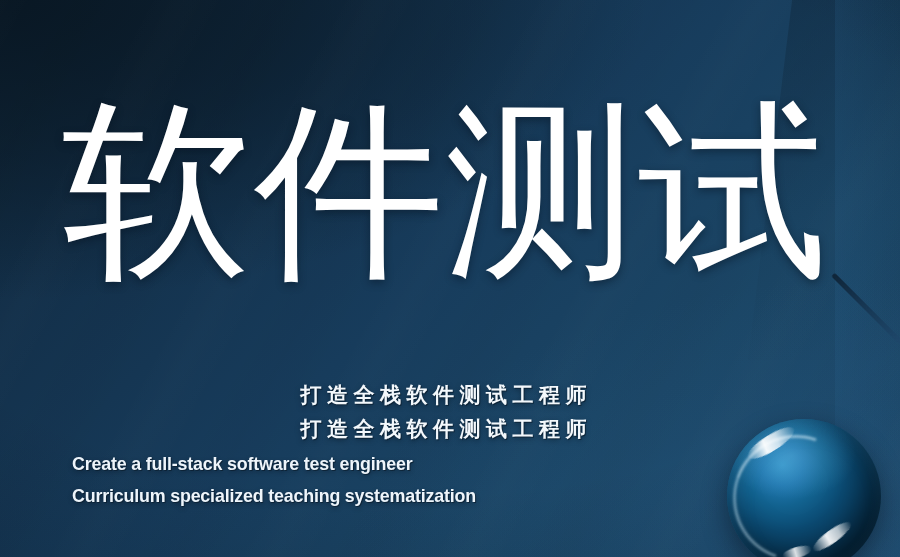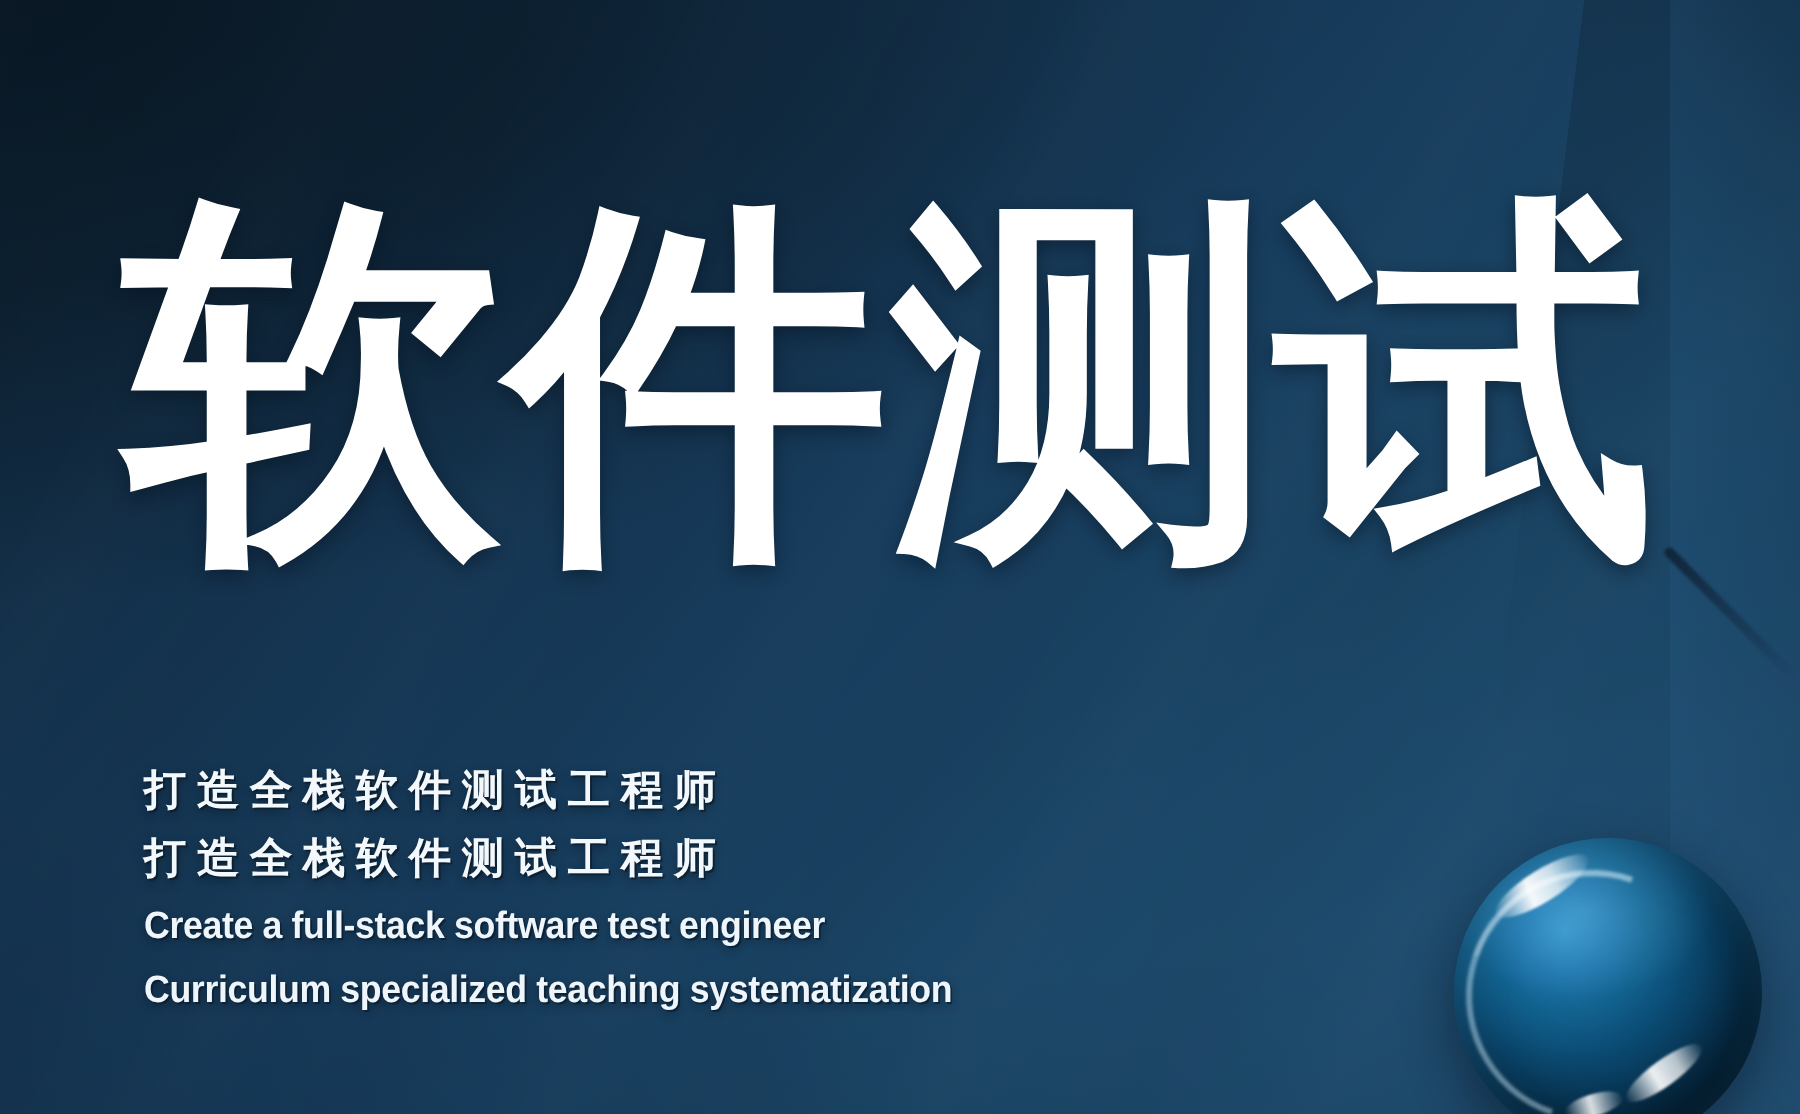--- a/index.html
+++ b/index.html
@@ -95,21 +95,21 @@
     position: absolute;
     left: 62px;
     top: 74px;
     width: 730px;
     height: 235px;
     display: flex;
     align-items: center;
     color: #ffffff;
     font-size: 190px;
     line-height: 1;
-    font-weight: 700;
+    font-weight: 400;
     letter-spacing: 2px;
     white-space: nowrap;
     text-shadow: 0 3px 9px rgba(4,16,28,0.45);
     font-family: "DejaVu Sans", "Liberation Sans", sans-serif;
   }
 
   
   .sub-block {
     position: absolute;
     left: 72px;
@@ -120,20 +120,21 @@
     color: #f3f8fc;
     font-size: 21px;
     font-weight: 700;
     letter-spacing: 5.5px;
     line-height: 34px;
     white-space: nowrap;
     text-shadow:
       1px 1px 0 rgba(10,28,44,0.75),
       0 2px 5px rgba(6,20,34,0.55);
     font-family: "DejaVu Sans", "Liberation Sans", sans-serif;
+    text-align: right;
   }
   .sub-en {
     color: #eef5fb;
     font-size: 19px;
     font-weight: 700;
     letter-spacing: -0.2px;
     line-height: 28px;
     white-space: nowrap;
     margin-top: 4px;
     text-shadow:

